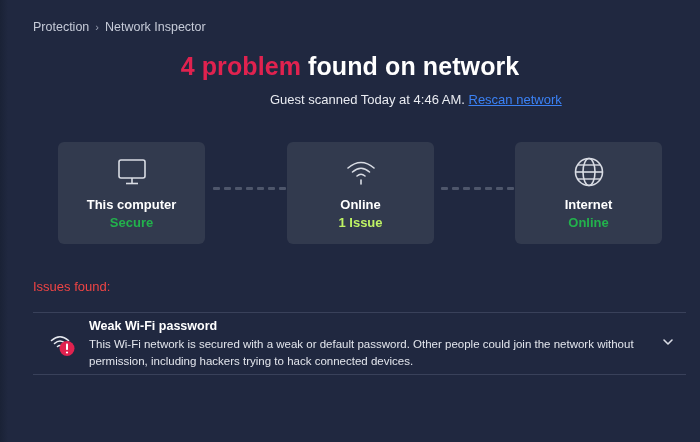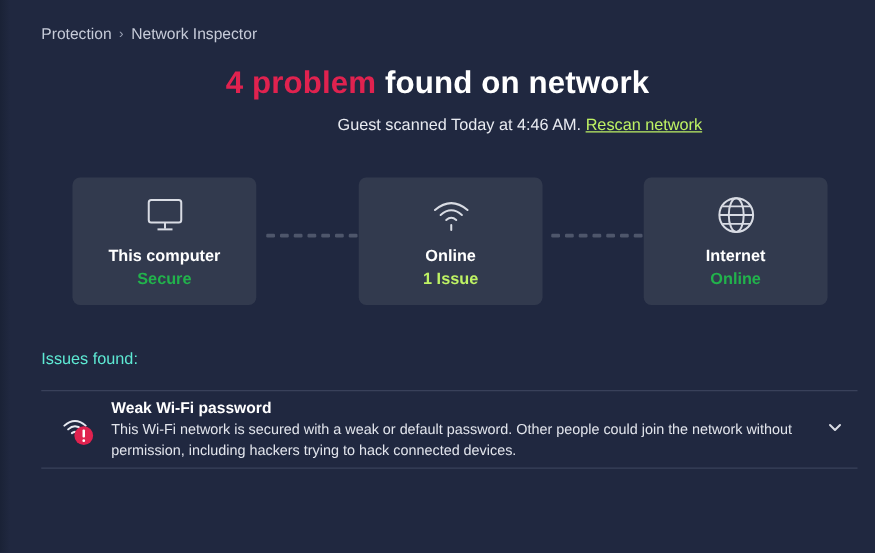--- a/index.html
+++ b/index.html
@@ -13,33 +13,33 @@
     .left-edge { position: absolute; left: 0; top: 0; width: 8px; height: 442px; background: linear-gradient(90deg,#1a2236,#202840); }
 
     .breadcrumb { position: absolute; left: 33px; top: 20px; font-size: 12.5px; color: #c6cbd8; display: flex; align-items: center; gap: 6px; }
     .breadcrumb .sep { color: #9aa1b4; font-size: 11px; }
     .breadcrumb a { color: #c6cbd8; text-decoration: none; cursor: pointer; }
 
     .headline { position: absolute; left: 0; width: 700px; top: 52px; text-align: center; font-size: 25px; font-weight: bold; color: #ffffff; letter-spacing: 0.1px; }
     .headline .problem { color: #e0224f; }
 
     .scan-line { position: absolute; left: 0; width: 700px; top: 92px; padding-left: 270px; font-size: 13px; color: #e9ebf1; }
-    .scan-line a { color: #bef264; text-decoration: underline; cursor: pointer; text-align: right; }
+    .scan-line a { color: #3b82f6; text-decoration: underline; cursor: pointer; text-align: right; }
 
     .card { position: absolute; top: 142px; width: 147px; height: 102px; background: #323a4e; border-radius: 6px; text-align: center; }
     .card .icon { position: absolute; left: 50%; top: 14px; transform: translateX(-50%); width: 32px; height: 32px; }
     .card .title { position: absolute; left: 0; width: 100%; top: 55px; font-size: 13px; font-weight: bold; color: #ffffff; }
     .card .status { position: absolute; left: 0; width: 100%; top: 73px; font-size: 13px; font-weight: bold; }
     .status-ok { color: #22b24c; }
     .status-bad { color: #bef264; }
 
     .dashes { position: absolute; top: 187px; height: 3px; display: flex; gap: 4px; }
     .dashes span { display: block; width: 7px; height: 3px; background: #4e566b; border-radius: 1px; }
 
-    .issues-label { position: absolute; left: 33px; top: 279px; font-size: 13px; color: #5eead4; }
+    .issues-label { position: absolute; left: 33px; top: 279px; font-size: 13px; color: #ef4444; }
 
     .divider { position: absolute; left: 33px; width: 653px; height: 1px; background: #39415a; }
 
     .issue-row { position: absolute; left: 33px; top: 313px; width: 653px; height: 61px; cursor: pointer; }
     .issue-icon { position: absolute; left: 17px; top: 20px; width: 26px; height: 24px; }
     .issue-title { position: absolute; left: 56px; top: 6px; font-size: 12.5px; font-weight: bold; color: #ffffff; }
     .issue-desc { position: absolute; left: 56px; top: 23px; width: 560px; font-size: 11.5px; line-height: 16.5px; color: #e2e5ec; }
     .chevron { position: absolute; left: 628px; top: 24px; width: 14px; height: 10px; }
   </style>
 </head>

